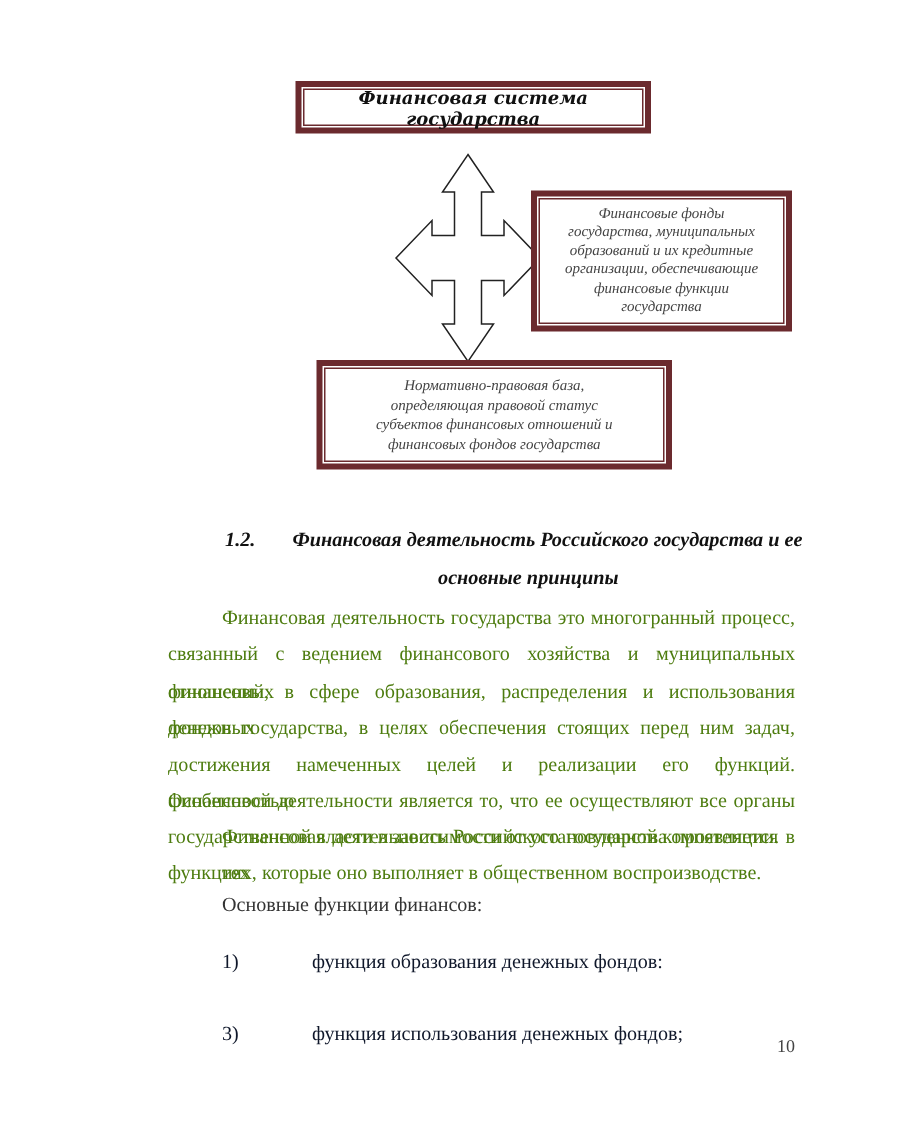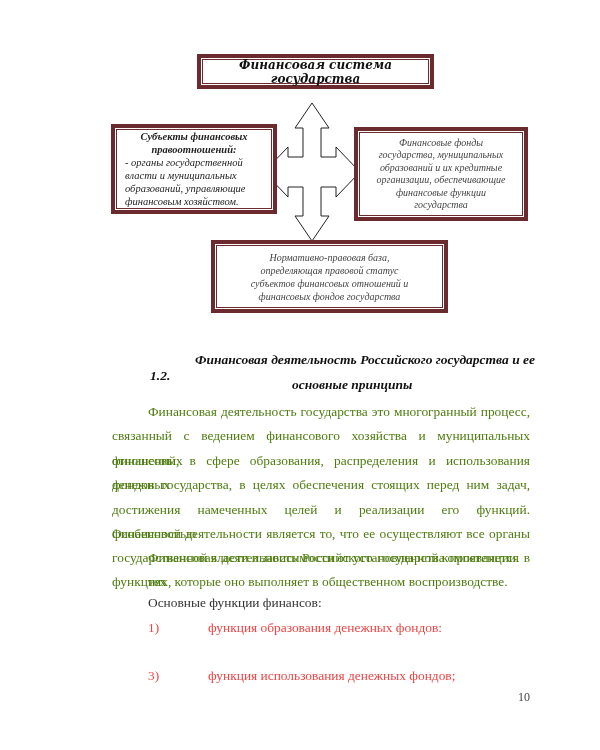--- a/index.html
+++ b/index.html
@@ -21,59 +21,49 @@
   .box-left .lt-head { font-weight:bold; text-align:center; align-self:stretch; }
   .box-right { left:354px; top:127px; width:174px; height:94px;text-decoration:underline; }
   .box-right .inner { font-size:10px; line-height:12.5px; color:#444; padding:0 6px; white-space:pre-line; }
   .box-bottom { left:211px; top:240px; width:237px; height:73px; }
   .box-bottom .inner { font-size:10px; line-height:13px; color:#444; padding:0 6px; white-space:pre-line; }
 
   .arrow { position:absolute; left:263px; top:102px; width:98px; height:140px; }
 
   .heading { position:absolute; left:150px; top:352px; width:380px; font-weight:bold; font-style:italic;
              font-size:13.5px; color:#111; }
-  .heading .num { position:absolute; left:0; top:16px; }
+  .heading .num { position:absolute; left:0; top:0; }
   .heading .t1 { position:absolute; left:45px; top:0; white-space:nowrap; }
   .heading .t2 { position:absolute; left:142px; top:25px; white-space:nowrap; }
 
   .para { position:absolute; left:112px; width:418px; font-size:13.4px; line-height:24.4px; color:#4d7c0f;
           text-align:justify; }
   .para .ln { display:block; height:24.4px; white-space:nowrap; }
   .para .just { text-align:justify; text-align-last:justify; white-space:normal; }
   .indent { padding-left:36px; }
 
   .list-intro { position:absolute; left:148px; top:595px; font-size:13.4px; color:#333; }
-  .list-item { position:absolute; left:148px; font-size:13.4px; color:#ef4444; white-space:nowrap; }
+  .list-item { position:absolute; left:148px; font-size:13.4px; color:#0f172a; white-space:nowrap;margin-top:13px; }
   .list-item .n { display:inline-block; width:60px; }
 
   .page-num { position:absolute; left:518px; top:690px; font-size:12px; color:#444; }
 </style>
 </head>
 <body>
 
 <div class="page">
 
   <div class="box box-top">
     <div class="inner">Финансовая система государства</div>
   </div>
 
   <svg class="arrow" viewBox="0 0 98 140">
     <polygon points="49,1 66,26 58,26 58,55 73,55 73,45 97,70 73,95 73,85 58,85 58,114 66,114 49,139 32,114 40,114 40,85 25,85 25,95 1,70 25,45 25,55 40,55 40,26 32,26" fill="#ffffff" stroke="#222" stroke-width="1"></polygon>
   </svg>
 
-  <div class="box box-left">
-    <div class="inner">
-      <span class="lt-head">Субъекты финансовых</span>
-      <span class="lt-head">правоотношений:</span>
-      <span>- органы государственной</span>
-      <span>власти и муниципальных</span>
-      <span>образований, управляющие</span>
-      <span>финансовым хозяйством.</span>
-    </div>
-  </div>
 
   <div class="box box-right">
     <div class="inner">Финансовые фонды
 государства, муниципальных
 образований и  их кредитные
 организации, обеспечивающие
 финансовые функции
 государства</div>
   </div>
 

